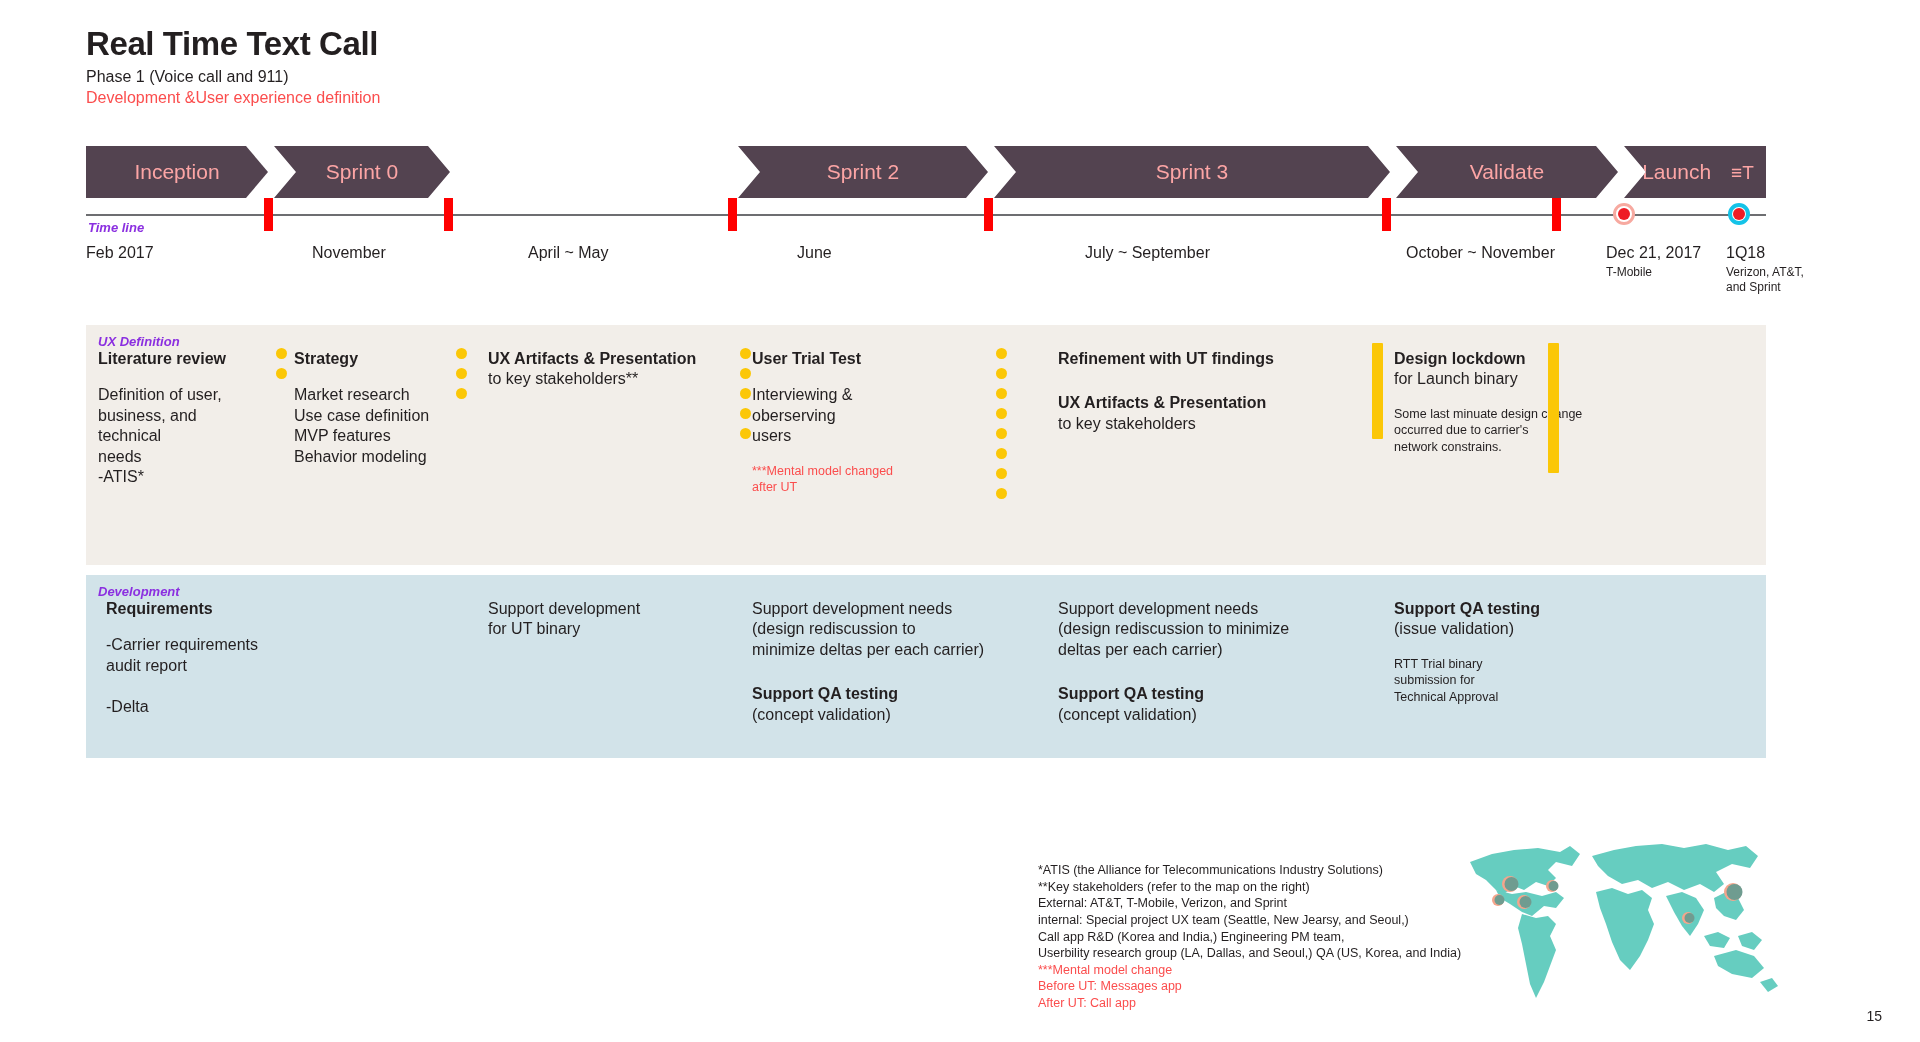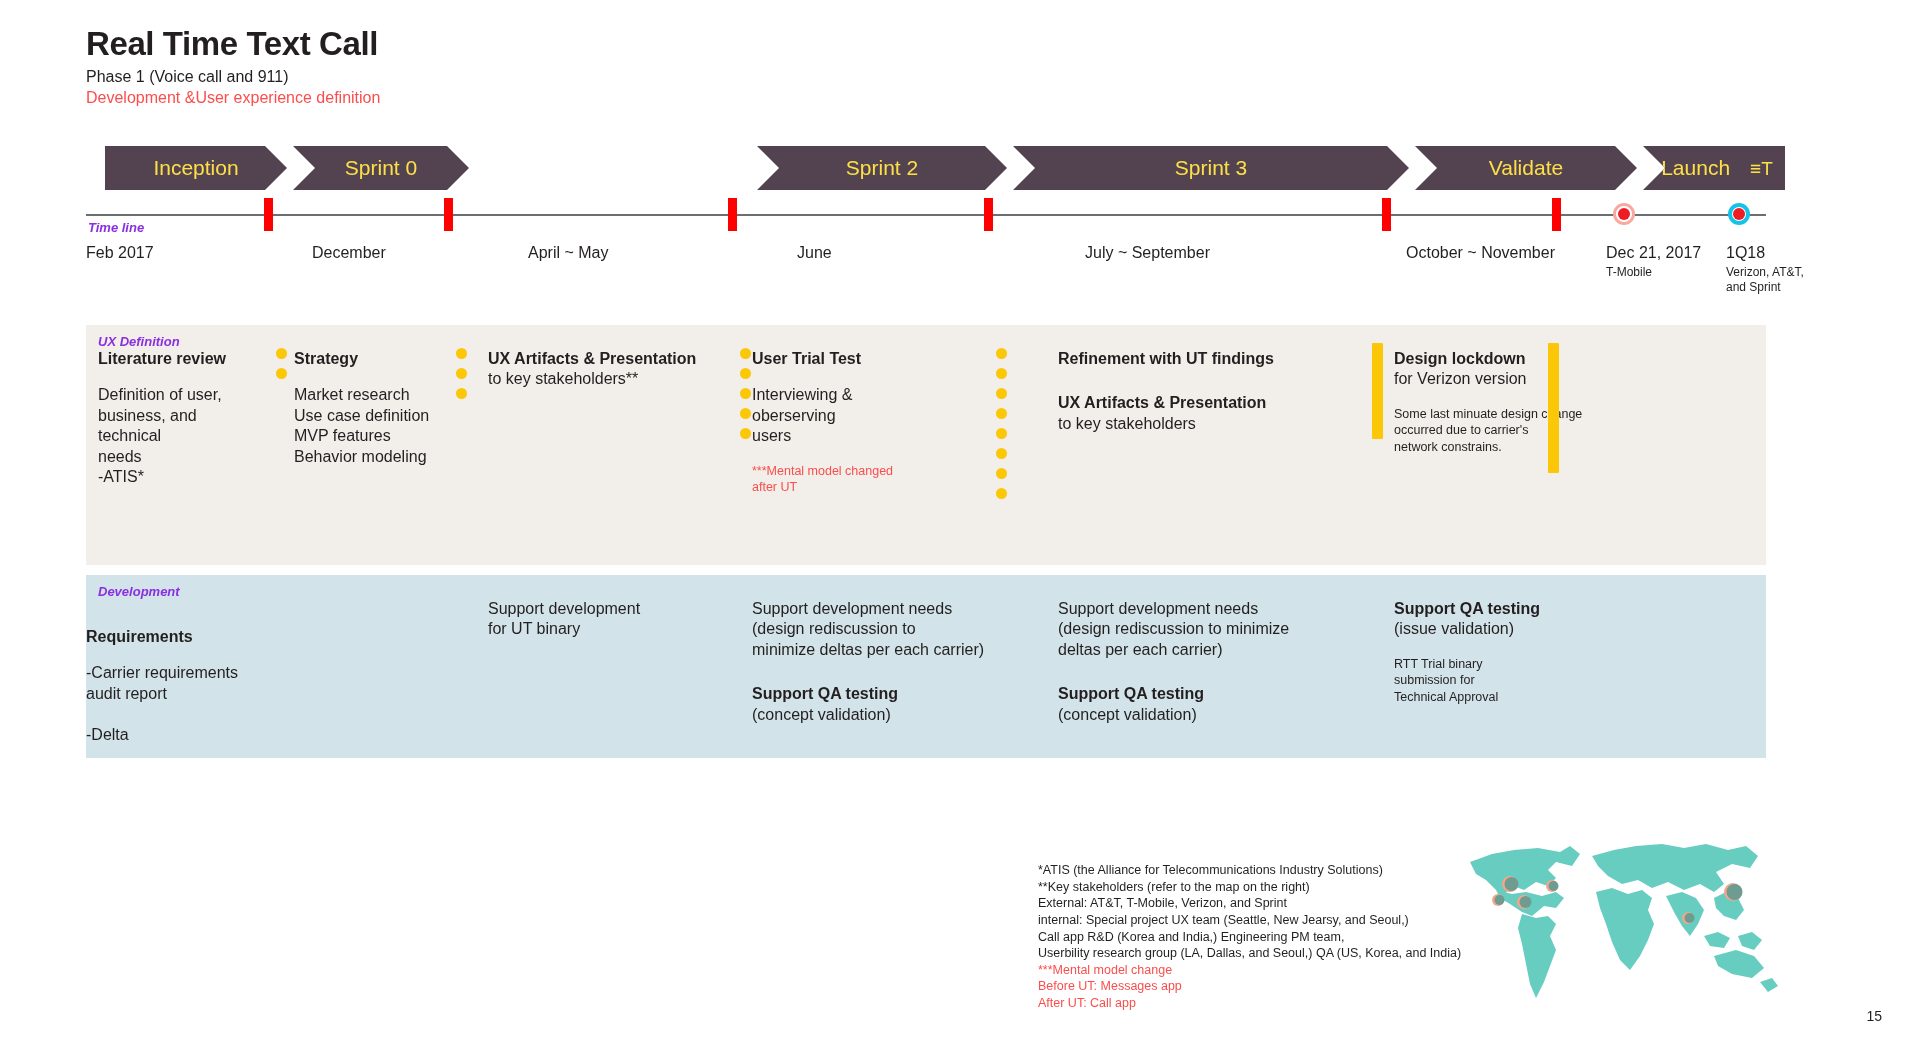--- a/index.html
+++ b/index.html
@@ -46,29 +46,28 @@
   #phase-bar {
     position: absolute;
     left: 86px;
     top: 146px;
     width: 1680px;
     height: 44px;
   }
   .phase-chev {
     position: absolute;
     top: 0;
-    height: 44px;
+    height: 52px;
     background: #534350;
     display: flex;
     align-items: center;
     justify-content: center;
-    color: #fde047;
+    color: #fca5a5;
     font-size: 21px;
     box-sizing: border-box;
-    margin-left: 19px;
   }
   .phase-chev.first {
     clip-path: polygon(0 0, calc(100% - 22px) 0, 100% 50%, calc(100% - 22px) 100%, 0 100%);
   }
   .phase-chev.mid {
     clip-path: polygon(0 0, calc(100% - 22px) 0, 100% 50%, calc(100% - 22px) 100%, 0 100%, 22px 50%);
   }
   .phase-chev.last {
     clip-path: polygon(0 0, 100% 0, 100% 100%, 0 100%, 22px 50%);
   }
@@ -288,21 +287,21 @@
     <div class="axis-dot pink" style="left: 1527px;">
       <span class="core"></span>
     </div>
     <div class="axis-dot cyan" style="left: 1642px;">
       <span class="core"></span>
     </div>
   </div>
 <div id="timeline-label">Time line</div>
 <div id="timeline-dates">
     <div class="date-cell" style="left: 86px;"><span>Feb 2017</span></div>
-    <div class="date-cell" style="left: 312px;"><span>December</span></div>
+    <div class="date-cell" style="left: 312px;"><span>November</span></div>
     <div class="date-cell" style="left: 528px;"><span>April ~ May</span></div>
     <div class="date-cell" style="left: 797px;"><span>June</span></div>
     <div class="date-cell" style="left: 1085px;"><span>July ~ September</span></div>
     <div class="date-cell" style="left: 1406px;"><span>October ~  November</span></div>
     <div class="date-cell" style="left: 1606px;"><span>Dec 21, 2017</span><span class="sub">T-Mobile</span></div>
     <div class="date-cell" style="left: 1726px;"><span>1Q18</span><span class="sub">Verizon, AT&amp;T,<br>and Sprint</span></div>
   </div>
 
 <div id="ux-band" class="band">
   <div class="band-tag">UX Definition</div>
@@ -328,29 +327,29 @@
       <p class="red">***Mental model changed<br>after UT</p>
     </div>
     <div class="cell" style="left: 972px; top: 24px; width: 260px;">
       <h4>Refinement with UT findings</h4>
       <div class="gap-md"></div>
       <h4>UX Artifacts &amp; Presentation</h4>
       <p>to key stakeholders</p>
     </div>
     <div class="cell" style="left: 1308px; top: 24px; width: 210px;">
       <h4>Design lockdown</h4>
-      <p>for Verizon version</p>
+      <p>for Launch binary</p>
       <div class="gap-sm"></div>
       <p class="small">Some last minuate design change<br>occurred due to carrier's<br>network constrains.</p>
     </div>
   </div>
 
 <div id="dev-band" class="band">
   <div class="band-tag">Development</div>
-<div class="cell" style="left: 0; top: 24px; width: 200px; margin-top: 28px;">
+<div class="cell" style="left: 20px; top: 24px; width: 200px;">
       <h4>Requirements</h4>
       <div class="gap-sm"></div>
       <p>-Carrier requirements<br> audit report<br><br>-Delta</p>
     </div>
     <div class="cell" style="left: 402px; top: 24px; width: 200px;">
       <h4><span class="lead">Support</span><span style="font-weight: normal;"> development</span></h4>
       <p>for UT binary</p>
     </div>
     <div class="cell" style="left: 666px; top: 24px; width: 260px;">
       <h4><span class="lead">Support</span><span style="font-weight: normal;"> development needs</span></h4>

